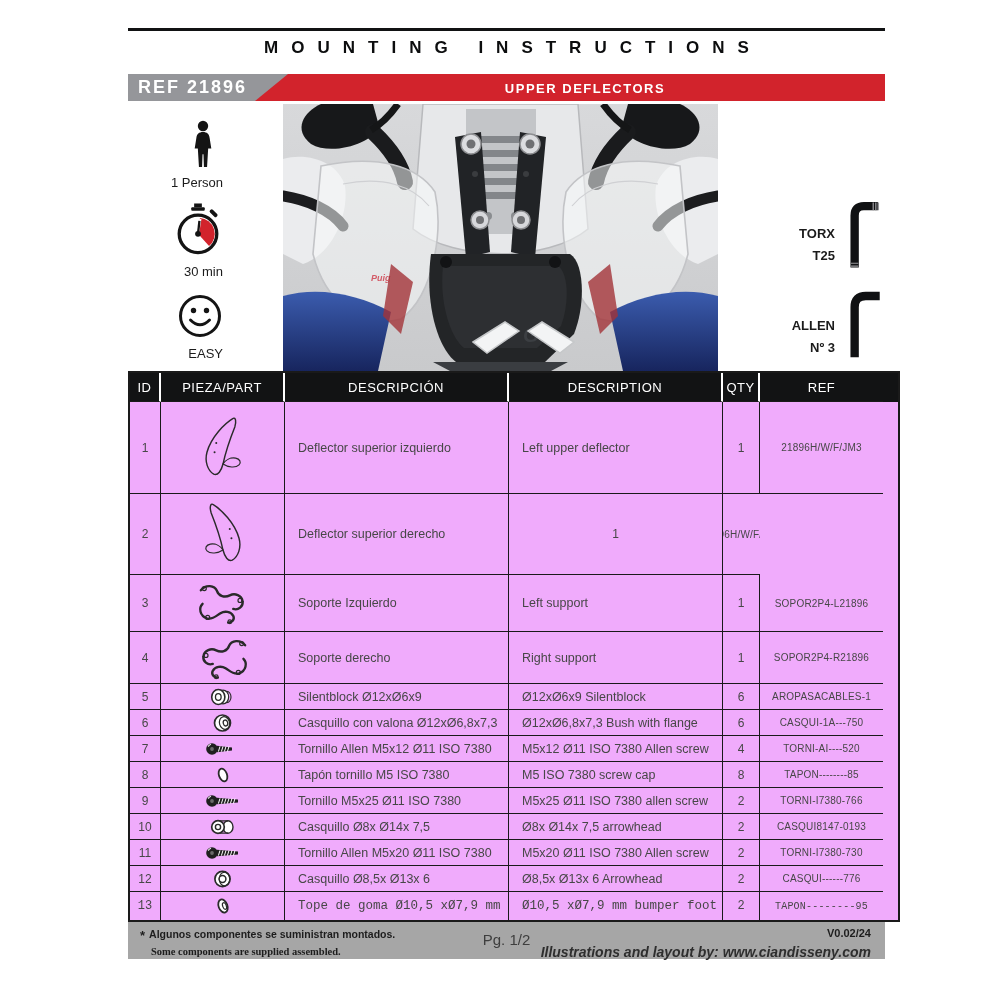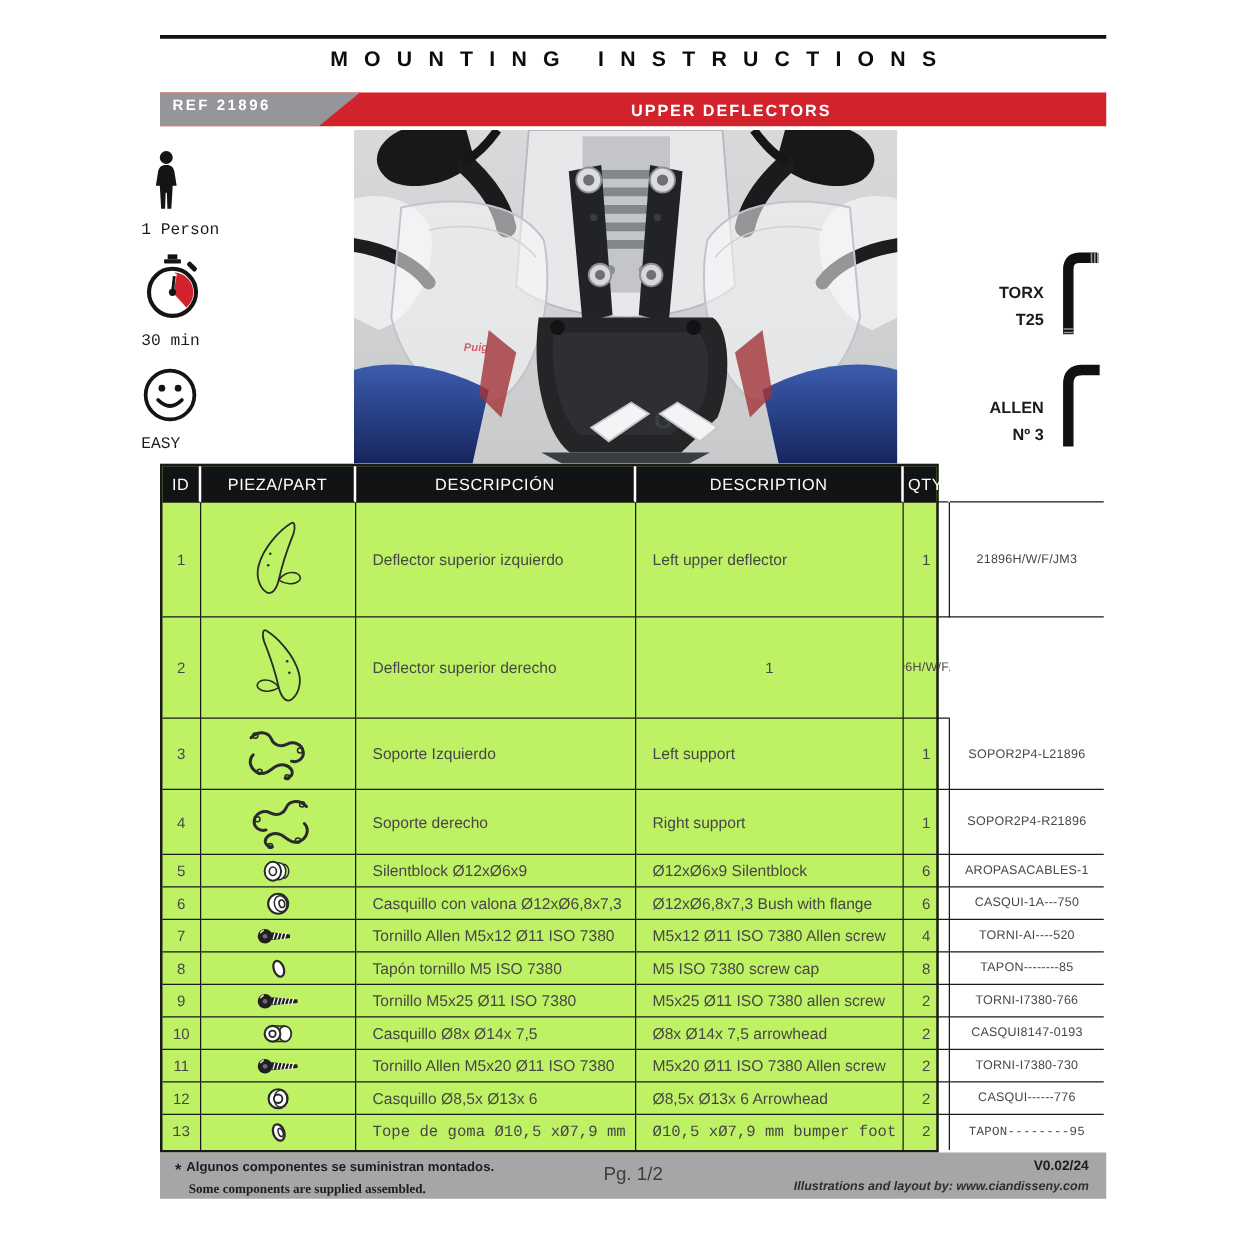--- a/index.html
+++ b/index.html
@@ -10,65 +10,65 @@
   body{background:#ffffff;font-family:"Liberation Sans", sans-serif;}
   .page{position:relative;width:1000px;height:1000px;background:#fff;overflow:hidden;border-radius:26px;}
 
   
   .top-rule{position:absolute;left:128px;top:28px;width:757px;height:3px;background:var(--ink);}
   .main-title{position:absolute;left:128px;top:38px;width:757px;text-align:center;
     font-size:17px;font-weight:800;color:#0c0d0e;letter-spacing:13px;padding-left:13px;white-space:nowrap;}
   .banner{position:absolute;left:128px;top:74px;width:757px;height:27px;background:var(--red);}
   .banner-gray{position:absolute;left:0;top:0;width:160px;height:27px;background:var(--banner-gray);
     clip-path:polygon(0 0,160px 0,127px 100%,0 100%);}
-  .banner-ref{position:absolute;left:10px;top:3px;font-size:12px;font-weight:800;color:#fff;letter-spacing:2px;}
+  .banner-ref{position:absolute;left:10px;top:3px;font-size:18px;font-weight:800;color:#fff;letter-spacing:2px;}
   .banner-product{position:absolute;left:157px;right:0;top:7px;text-align:center;
     font-size:13px;font-weight:800;color:#fff;letter-spacing:1.5px;}
 
   
-  .info-item{position:absolute;width:110px;text-align:left;font-family:Liberation Mono, monospace;}
+  .info-item{position:absolute;width:110px;text-align:right;}
   .info-item .lbl{font-size:13px;color:#1c1c1c;font-weight:500;margin-top:3px;}
   #info-person{left:113px;top:120px;}
   #info-time{left:113px;top:203px;}
   #info-easy{left:113px;top:293px;}
 
   
   .photo{position:absolute;left:283px;top:104px;width:435px;height:267px;overflow:hidden;}
 
   
   .tool{position:absolute;width:95px;}
   .tool .tool-text{position:absolute;right:50px;text-align:right;font-size:13px;font-weight:700;color:#1b1b1b;line-height:22px;}
   .tool svg{position:absolute;right:0;top:0;}
   #tool-torx{left:790px;top:195px;height:80px;}
   #tool-torx .tool-text{top:28px;}
   #tool-allen{left:790px;top:283px;height:80px;}
   #tool-allen .tool-text{top:32px;}
 
   
-  .parts-table{position:absolute;left:128px;top:371px;width:623px;border:2px solid var(--line);background:#bef264;}
+  .parts-table{position:absolute;left:128px;top:371px;width:772px;border:2px solid var(--line);background:#f0abfc;}
   .t-row{display:grid;grid-template-columns:31px 124px 224px 214px 37px 123px;}
   .t-head{background:#121314;height:29px;}
   .t-head .tcell{color:#fff;font-size:13px;letter-spacing:.5px;font-weight:500;border-right:2px solid #fff;
     display:flex;align-items:center;justify-content:center;}
   .t-head .tcell:last-child{border-right:none;}
   .tcell{display:flex;align-items:center;justify-content:center;border-right:1.5px solid var(--line);
     border-bottom:1.5px solid var(--line);color:var(--cell-text);font-size:12.5px;overflow:hidden;}
   .t-row .tcell:last-child{border-right:none;}
   .t-row:last-child .tcell{border-bottom:none;font-family:Liberation Mono, monospace;}
   .c-es,.c-en{justify-content:flex-start;padding-left:13px;}
   .c-id,.c-qty{font-size:12px;}
   .c-ref{font-size:10px;letter-spacing:.2px;}
 
   
   .footer{position:absolute;left:128px;top:922px;width:757px;height:37px;background:var(--footer-gray);}
   .f-note{position:absolute;left:12px;top:5px;font-size:10.5px;font-weight:700;color:#1d1d1d;line-height:1.35;}
   .f-note .ast{font-size:13px;vertical-align:top;margin-right:4px;}
   .f-page{position:absolute;left:0;right:0;top:9px;text-align:center;font-size:15px;color:#3e3e3e;}
   .f-version{position:absolute;right:14px;top:5px;font-size:11px;font-weight:700;color:#1d1d1d;}
-  .f-credits{position:absolute;right:14px;top:22px;font-size:10px;font-style:italic;font-weight:700;color:#2e2e2e;}
+  .f-credits{position:absolute;right:14px;top:22px;font-size:14px;font-style:italic;font-weight:700;color:#2e2e2e;}
 </style>
 </head>
 <body>
 
 <div class="page">
 
   <div class="top-rule"></div>
   <div class="main-title">MOUNTING INSTRUCTIONS</div>
 
   <div class="banner">

